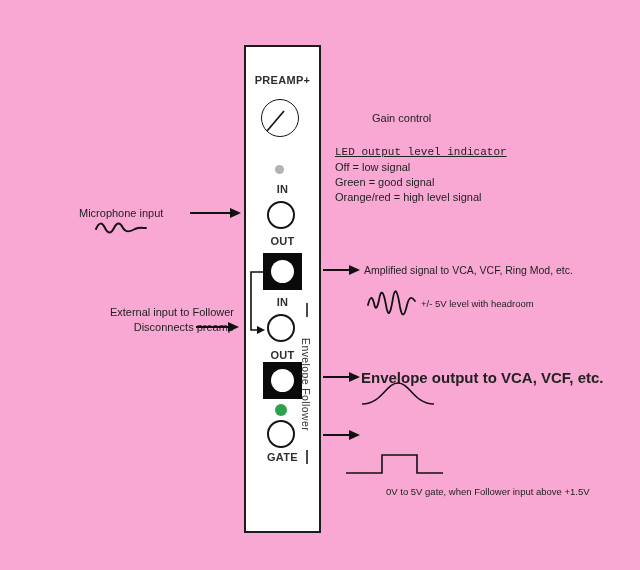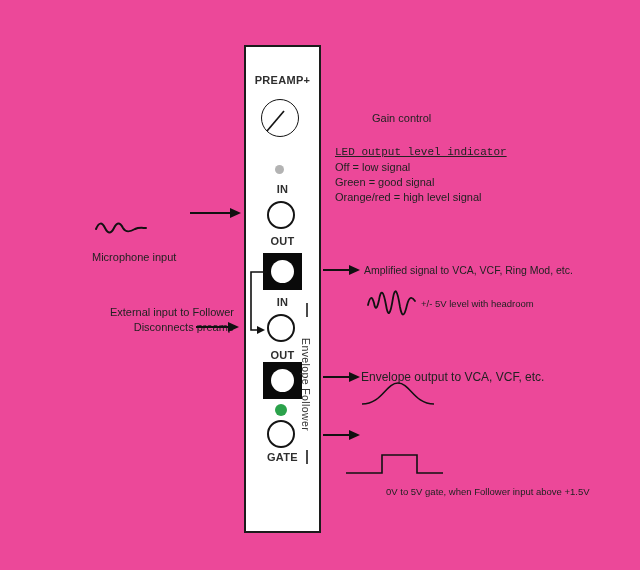--- a/index.html
+++ b/index.html
@@ -1,17 +1,17 @@
 <!DOCTYPE html>
 <html><head>
 <meta charset="utf-8">
 <style>
   html,body{margin:0;padding:0;background:#fff;}
   #stage{
-    position:relative;width:640px;height:570px;background:#ec4899;overflow:hidden;
+    position:relative;width:640px;height:570px;background:#f9a8d4;overflow:hidden;
     font-family:"Liberation Sans", sans-serif;color:#222;
   }
   .abs{position:absolute;}
   .txt{font-size:11px;line-height:15px;color:#222;white-space:nowrap;}
   .txt-sm{font-size:9.5px;line-height:12px;color:#222;white-space:nowrap;}
   
   .panel{left:244px;top:45px;width:77px;height:488px;border:2px solid #1c1c1c;background:#fff;box-sizing:border-box;}
   .panel-label{left:244px;width:77px;text-align:center;font-size:11px;font-weight:700;color:#2e2e2e;letter-spacing:.3px;}
   .knob{left:261px;top:99px;width:38px;height:38px;border:1.7px solid #141414;border-radius:50%;background:#fff;box-sizing:border-box;}
   .led-off{left:275px;top:165px;width:9px;height:9px;border-radius:50%;background:#b3b3b3;}
@@ -73,21 +73,21 @@
 
   <div class="abs led-green"></div>
 
   <div class="abs jack" style="left:267px;top:420px;"></div>
   <div class="abs panel-label" style="top:451px;">GATE</div>
 
   <div class="abs side-dash" style="top:303px;"></div>
   <div class="abs side-label">Envelope Follower</div>
   <div class="abs side-dash" style="top:450px;"></div>
 
-  <div class="abs txt" style="left:92px;top:206px;margin-top:44px;">Microphone input</div>
+  <div class="abs txt" style="left:79px;top:206px;">Microphone input</div>
   <div class="aline" style="left:190px;top:212px;width:40px;"></div>
   <div class="ahead" style="left:230px;top:208px;"></div>
   <svg class="abs" style="left:93px;top:218px;" width="56" height="18">
     <path d="M3,11 C6,4 9,4 12,10 C15,16 18,16 21,10 C24,4 27,4 30,10 C33,15 37,14 42,11 C46,9 50,10 53,10" fill="none" stroke="#111" stroke-width="2" stroke-linecap="round"></path>
   </svg>
 
   <div class="abs txt center" style="left:62px;top:305px;width:172px;">
     <div>External input to Follower</div>
     <div>Disconnects preamp</div>
   </div>
@@ -106,21 +106,21 @@
   <div class="aline" style="left:323px;top:269px;width:26px;"></div>
   <div class="ahead" style="left:349px;top:265px;"></div>
   <div class="abs txt" style="left:364px;top:263px;font-size:10.5px;">Amplified signal to VCA, VCF, Ring Mod, etc.</div>
   <svg class="abs" style="left:366px;top:280px;" width="52" height="46">
     <path d="M2,25 Q5,12 8,23 Q10,34 13,20 Q16,3 20,25 Q23,44 27,18 Q30,1 34,27 Q37,43 41,25 Q44,13 49,21" fill="none" stroke="#111" stroke-width="1.8" stroke-linecap="round"></path>
   </svg>
   <div class="abs txt-sm" style="left:421px;top:298px;">+/- 5V level with headroom</div>
 
   <div class="aline" style="left:323px;top:376px;width:26px;"></div>
   <div class="ahead" style="left:349px;top:372px;"></div>
-  <div class="abs txt" style="left:361px;top:370px;font-size:12px;">Envelope output to VCA, VCF, etc.</div>
+  <div class="abs txt" style="left:361px;top:370px;font-size:15px;font-weight:bold;">Envelope output to VCA, VCF, etc.</div>
   <svg class="abs" style="left:360px;top:380px;" width="76" height="27">
     <path d="M2,24 C22,24 26,3 38,3 C50,3 54,24 74,24" fill="none" stroke="#111" stroke-width="1.6"></path>
   </svg>
 
   <div class="aline" style="left:323px;top:434px;width:26px;"></div>
   <div class="ahead" style="left:349px;top:430px;"></div>
   <svg class="abs" style="left:344px;top:452px;" width="102" height="24">
     <path d="M2,21 H38 V3 H73 V21 H99" fill="none" stroke="#111" stroke-width="1.6"></path>
   </svg>
   <div class="abs txt-sm" style="left:386px;top:486px;">0V to 5V gate, when Follower input above +1.5V</div>

